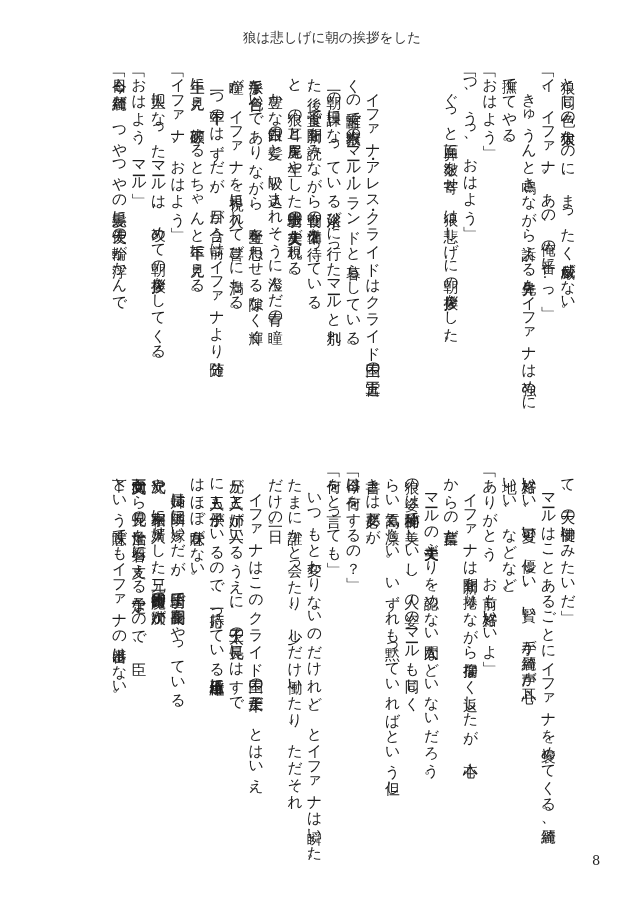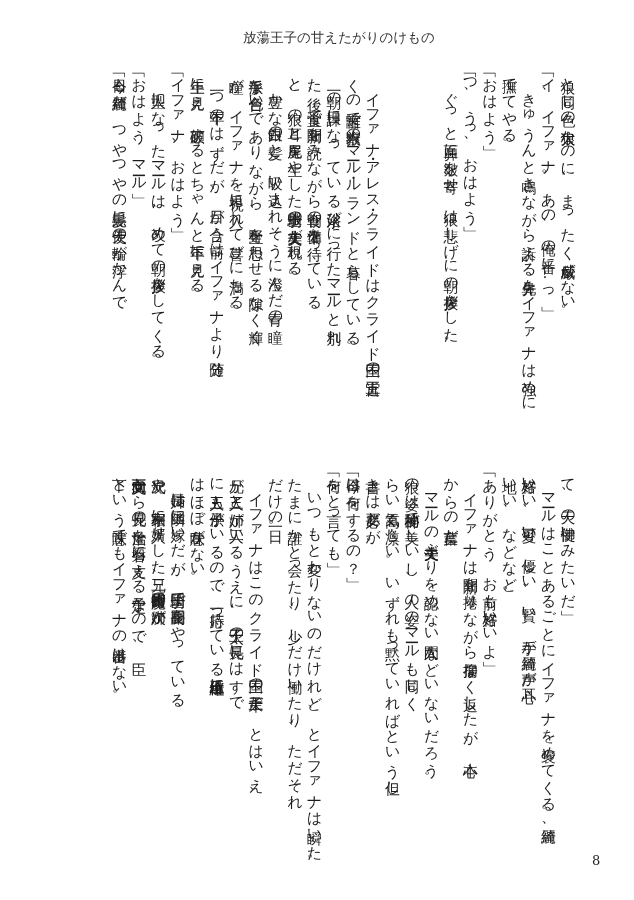--- a/index.html
+++ b/index.html
@@ -52,21 +52,21 @@
       font-size: 13px;
       line-height: 16px;
       color: #222222;
     }
   </style>
 </head>
 <body>
 
 <div class="page">
 
-  <div class="running-head">放蕩王子の甘えたがりのけもの</div>
+  <div class="running-head">狼は悲しげに朝の挨拶をした</div>
 
   <div class="tier upper">
     <div class="line">狼と同じ色の大狼なのに、まったく威厳がない。</div>
     <div class="line">「イ、イファナ。あの、俺の番に…っ」</div>
     <div class="line">　きゅうんと鳴きながら訴える鼻先をイファナは強めに</div>
     <div class="line">撫でてやる。</div>
     <div class="line">「おはよう」</div>
     <div class="line">「つ、うっ、おはよう」</div>
     <div class="line">　ぐっと鼻面に皺を寄せ、狼は悲しげに朝の挨拶をした。</div>
     <div class="line"></div>

